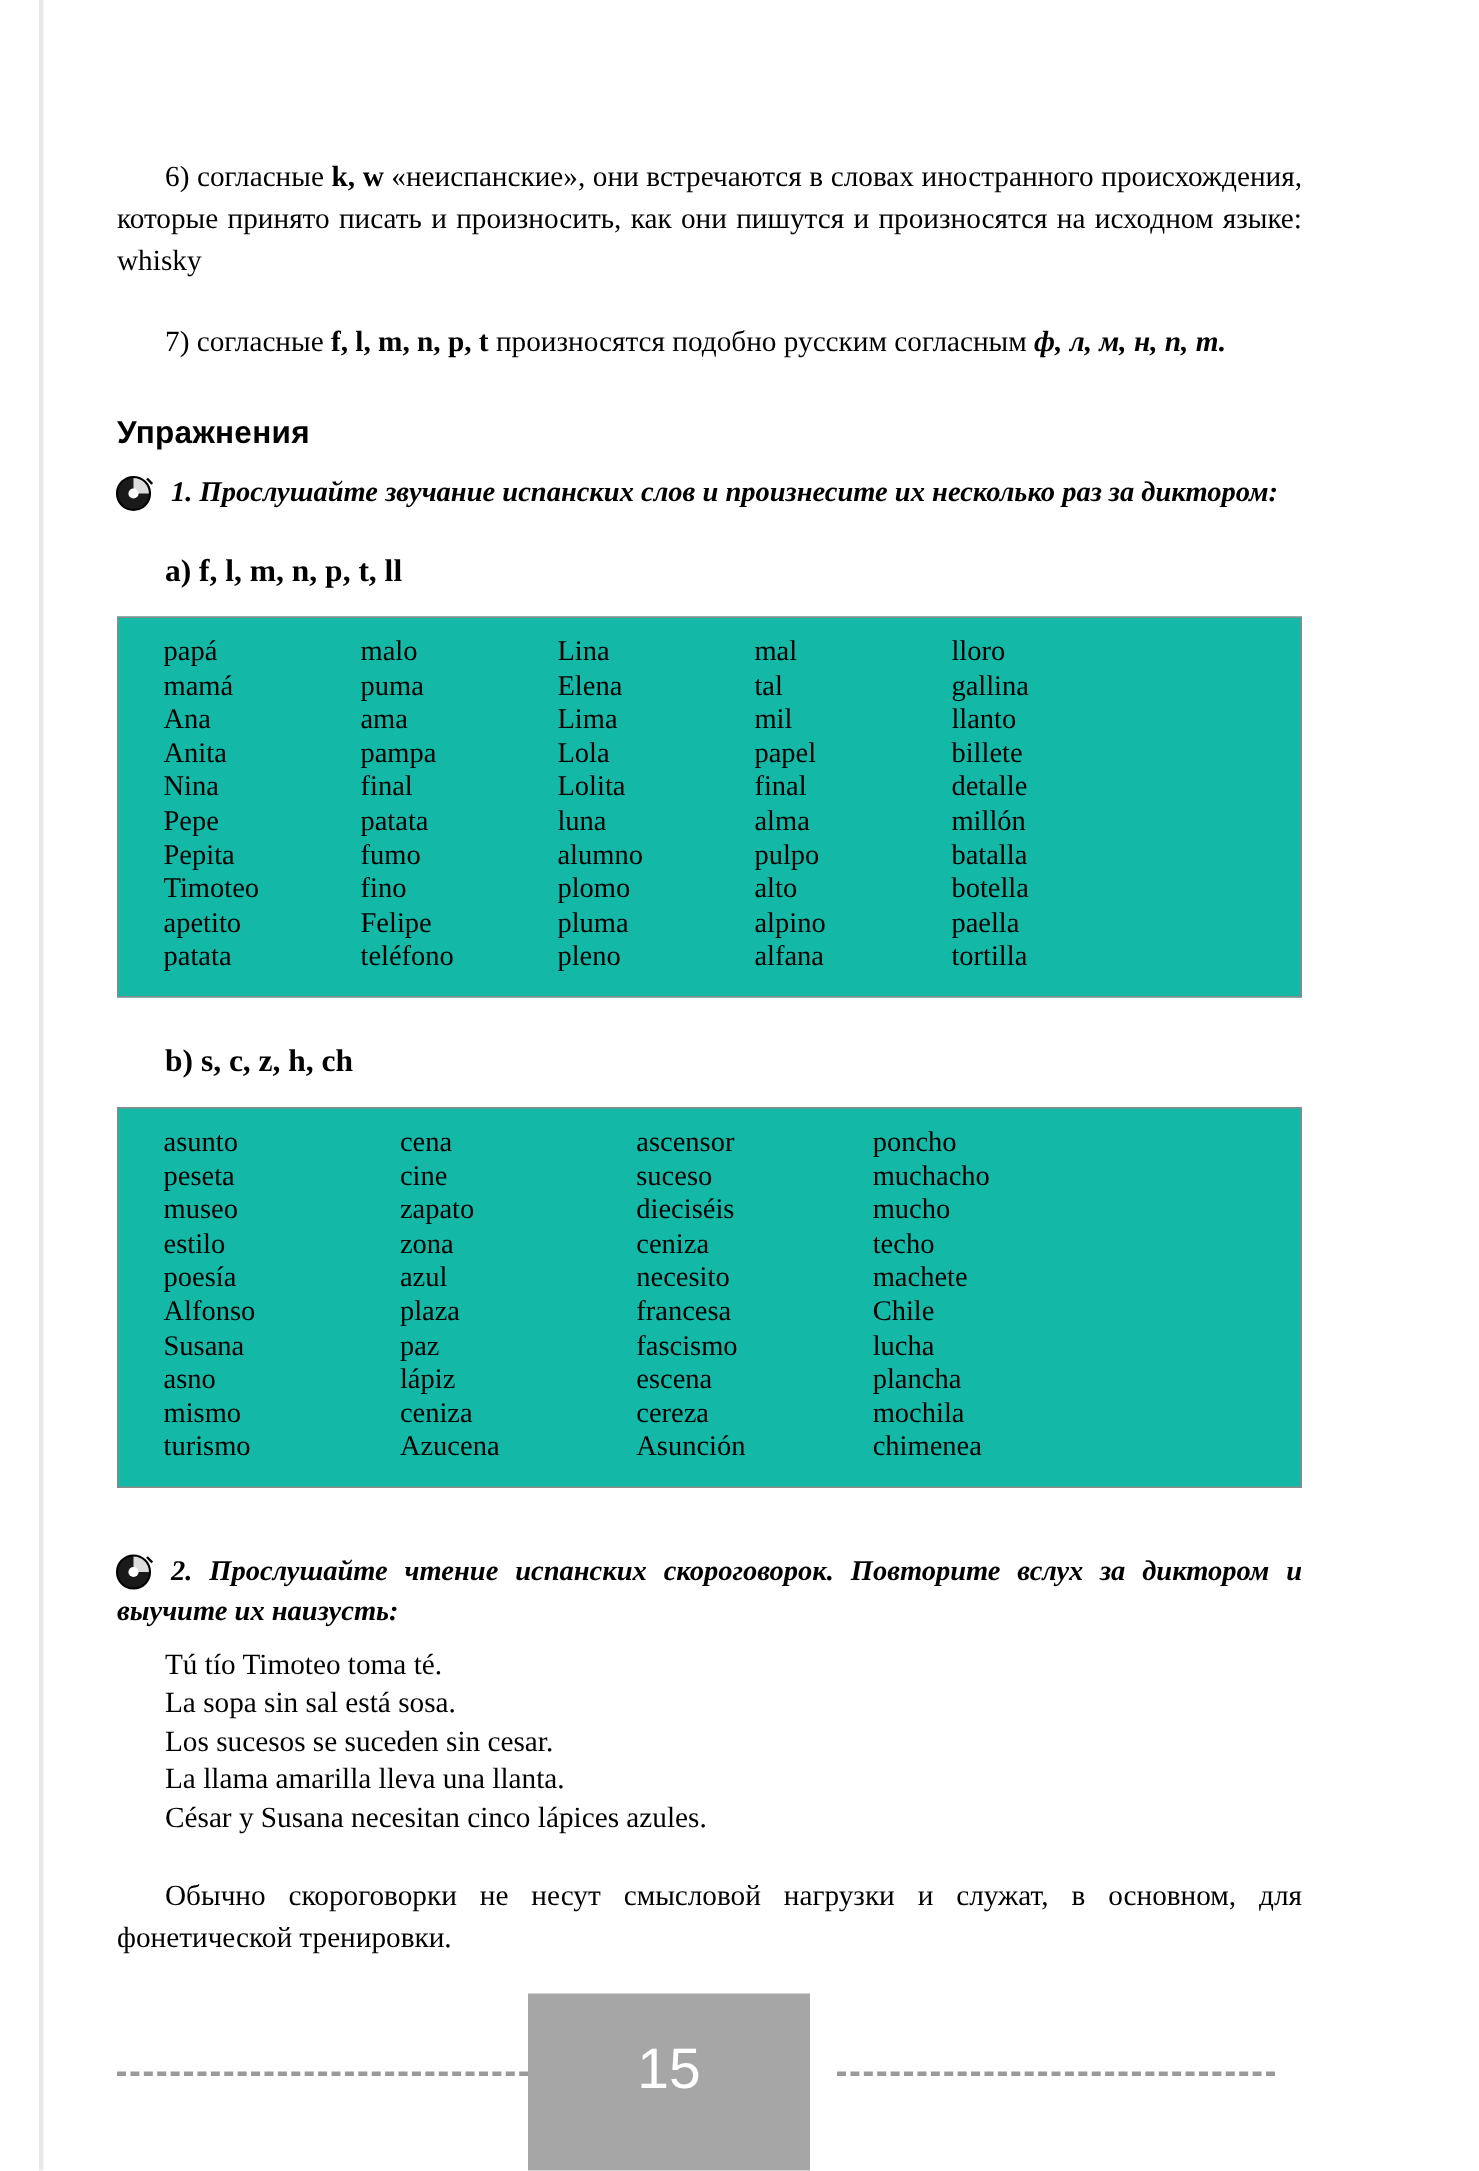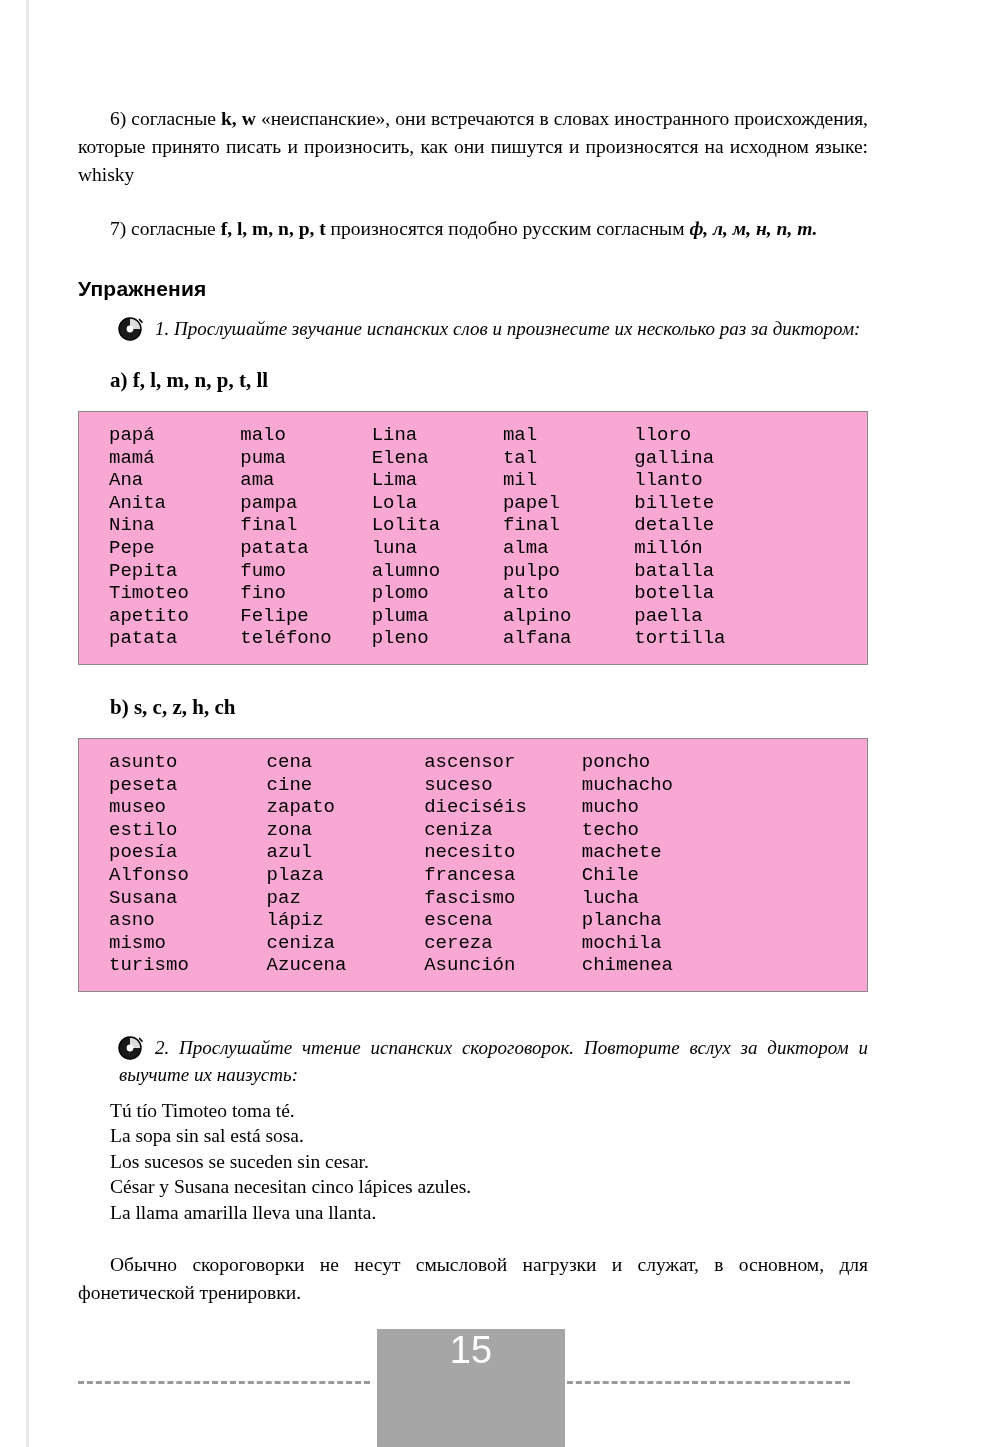--- a/index.html
+++ b/index.html
@@ -43,44 +43,42 @@
     font-size: 21px;
     font-weight: bold;
     font-family: "Liberation Sans", sans-serif;
     letter-spacing: 0.2px;
   }
   .task {
     position: relative;
     font-size: 19px;
     line-height: 27px;
     font-style: italic;
-    font-weight: normal;
+    font-weight: bold;
     text-align: justify;
-    margin-left: 41px;
   }
   .task .txt { display: block; }
   .task-first-indent { display: inline-block; width: 36px; }
   .cd-icon {
     position: absolute;
     left: -2px;
     top: 1px;
     width: 26px;
     height: 26px;
   }
   .subhead {
     font-size: 21px;
     font-weight: bold;
     padding-left: 32px;
   }
   .wordbox {
     border: 1px solid #8a8a8a;
     box-sizing: border-box;
     padding: 12px 0 14px 0;
-    background: #f9a8d4;
-    font-family: Liberation Mono, monospace;
+    background: #14b8a6;
   }
   .wordbox .cols {
     display: flex;
     width: 100%;
   }
   .wordbox .col {
     box-sizing: border-box;
     padding-left: 30px;
   }
   .wordbox .cell {
@@ -106,31 +104,32 @@
   .dash-left, .dash-right {
     position: absolute;
     top: 52px;
     height: 0;
     border-top: 3px dashed #9a9a9a;
   }
   .dash-left { left: 78px; width: 292px; }
   .dash-right { left: 558px; width: 292px; }
   .page-num-block {
     position: absolute;
-    left: 377px;
+    left: 352px;
     top: 0;
     width: 188px;
     height: 118px;
     background: #a6a6a6;
     color: #ffffff;
     font-family: "Liberation Sans", sans-serif;
     font-size: 38px;
     display: flex;
     align-items: flex-start;
     justify-content: center;
+    padding-top: 30px;
     box-sizing: border-box;
   }
   .edge-left {
     position: absolute;
     left: 26px; top: 0;
     width: 3px; height: 1447px;
     background: #e9e9e9;
   }
 </style>
 </head>
@@ -306,22 +305,22 @@
       </svg>
       <span class="txt"><span class="task-first-indent"></span><span>2. Прослушайте чтение испанских скороговорок. Повторите вслух за диктором и выучите их наизусть:</span></span>
     </div>
 
     <div style="height:10px"></div>
 
     <div class="sentences">
       <div>Tú tío Timoteo toma té.</div>
       <div>La sopa sin sal está sosa.</div>
       <div>Los sucesos se suceden sin cesar.</div>
+      <div>La llama amarilla lleva una llanta.</div>
       <div>César y Susana necesitan cinco lápices azules.</div>
-      <div>La llama amarilla lleva una llanta.</div>
     </div>
 
     <div style="height:26px"></div>
 
     <p class="para">Обычно скороговорки не несут смысловой нагрузки и служат, в основном, для фонетической тренировки.</p>
   </div>
 
   <div class="footer">
     <div class="dash-left"></div>
     <div class="dash-right"></div>

